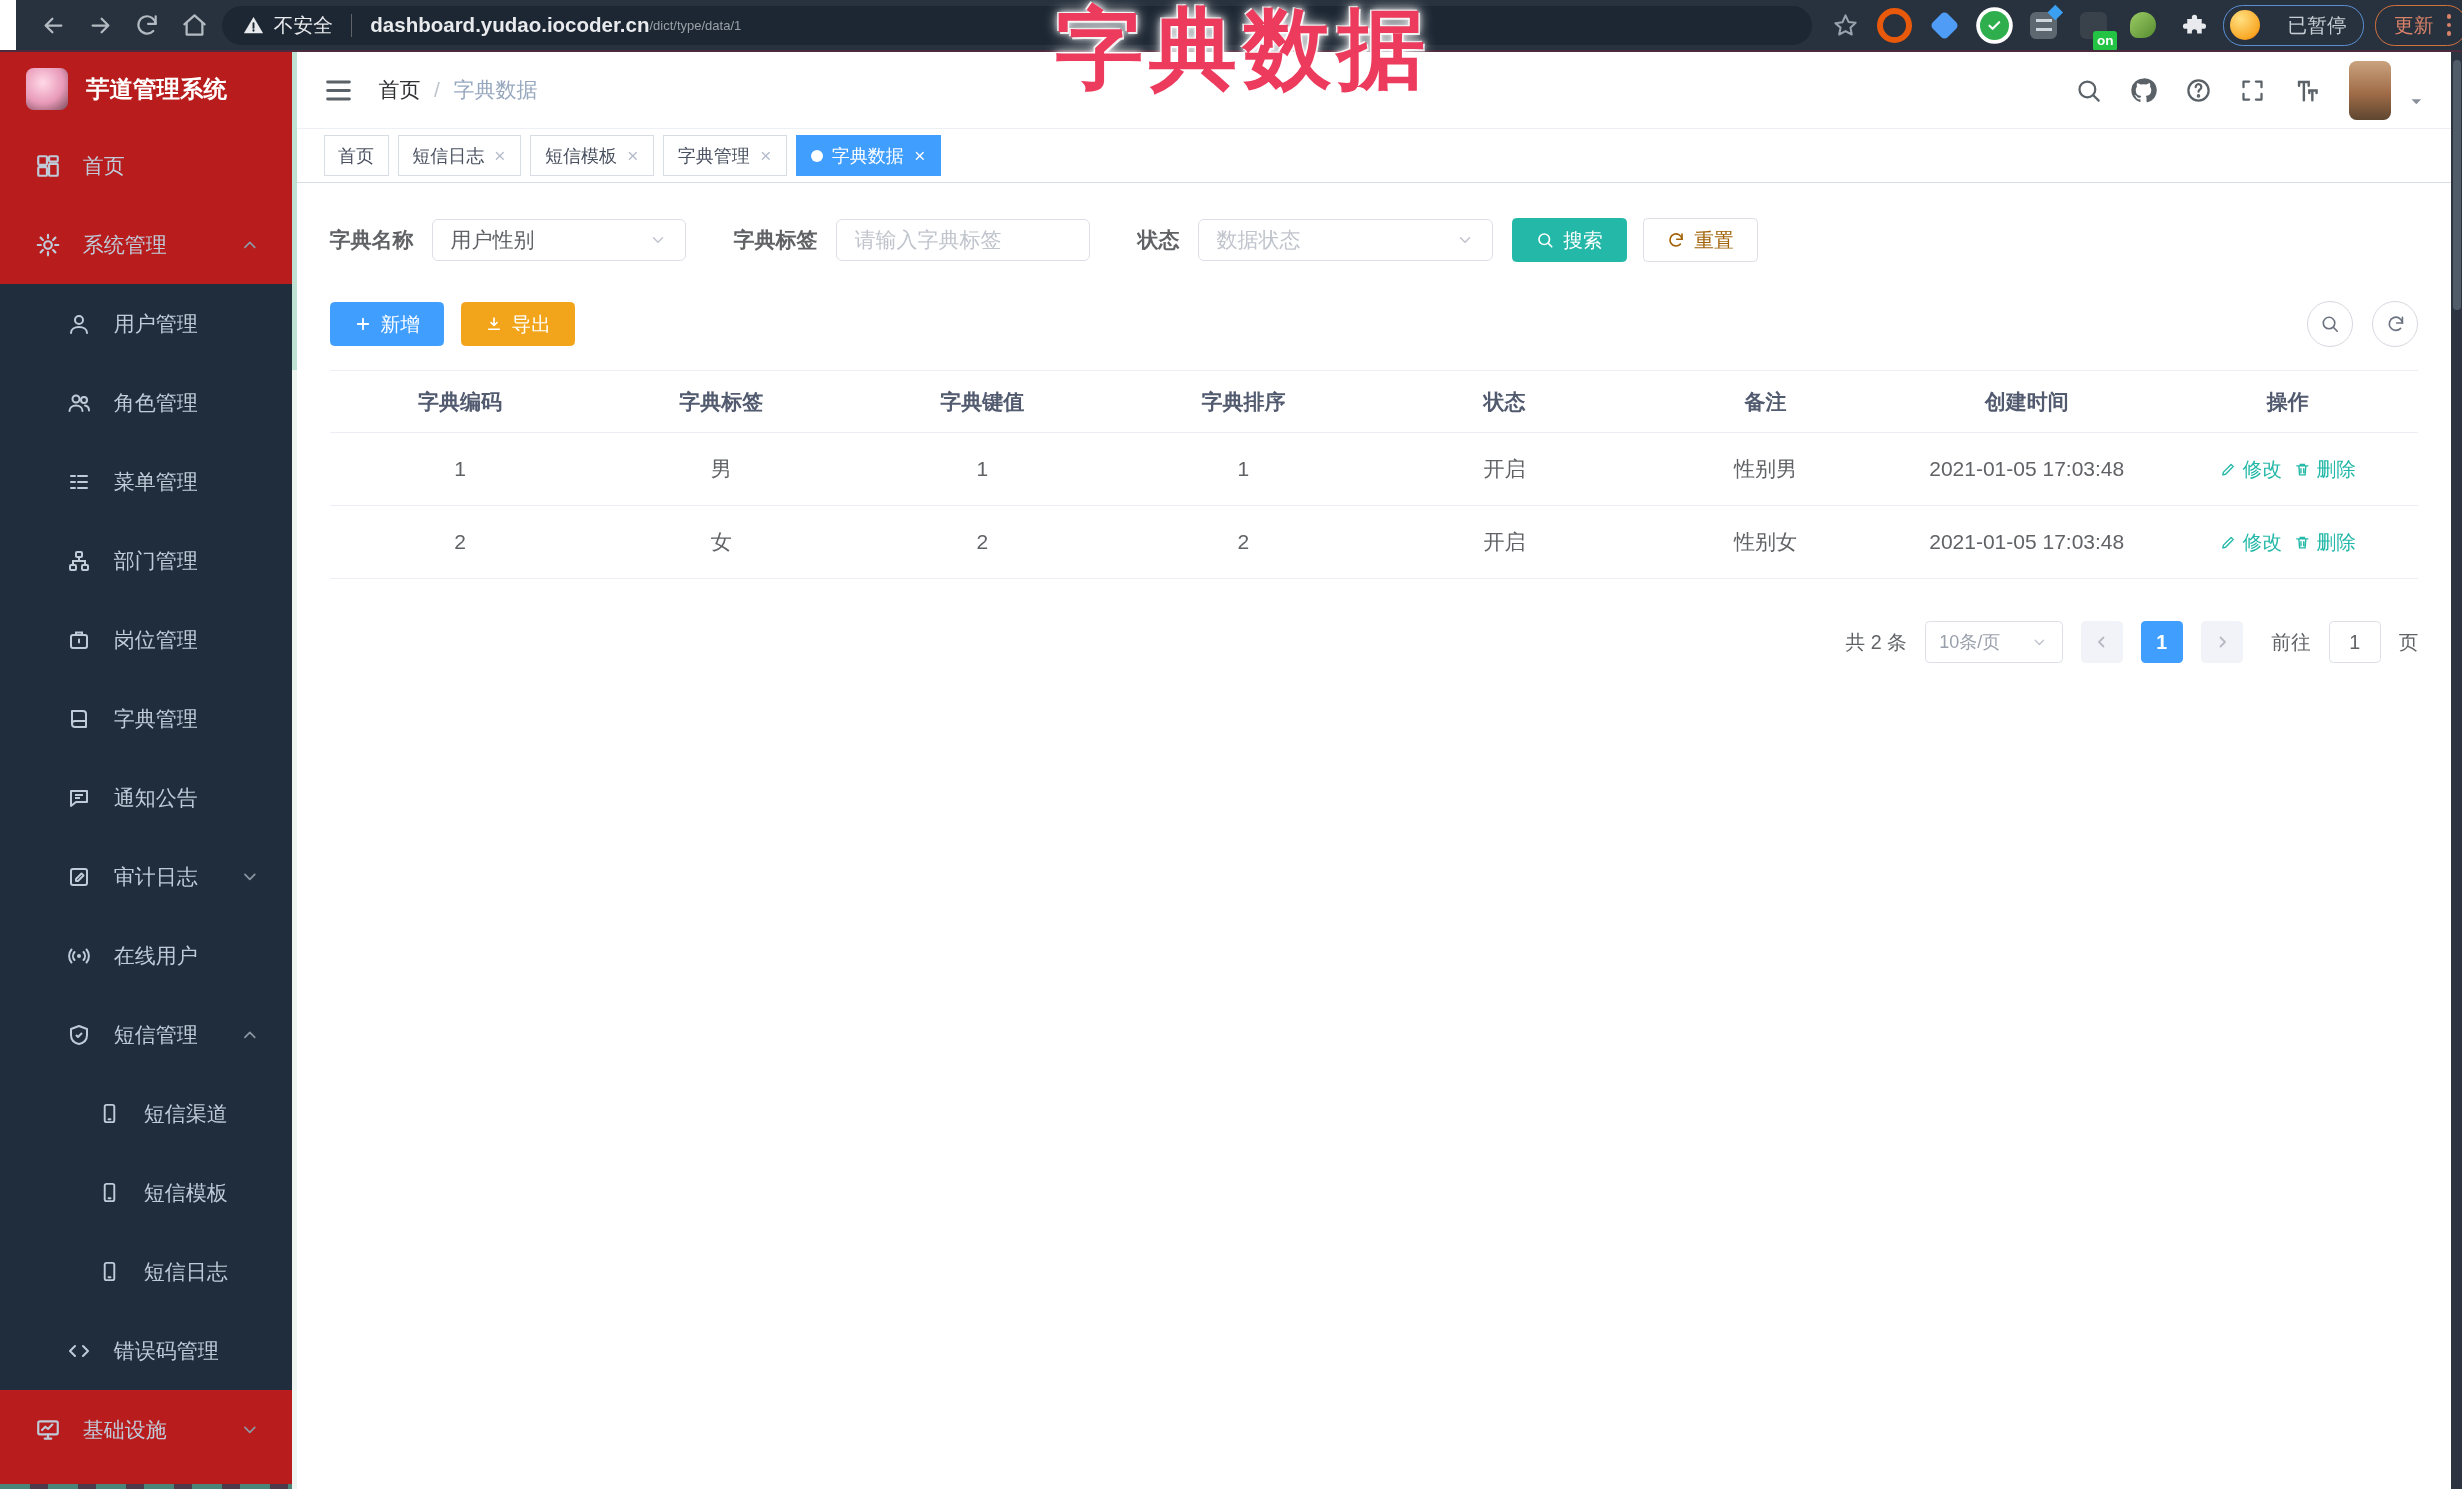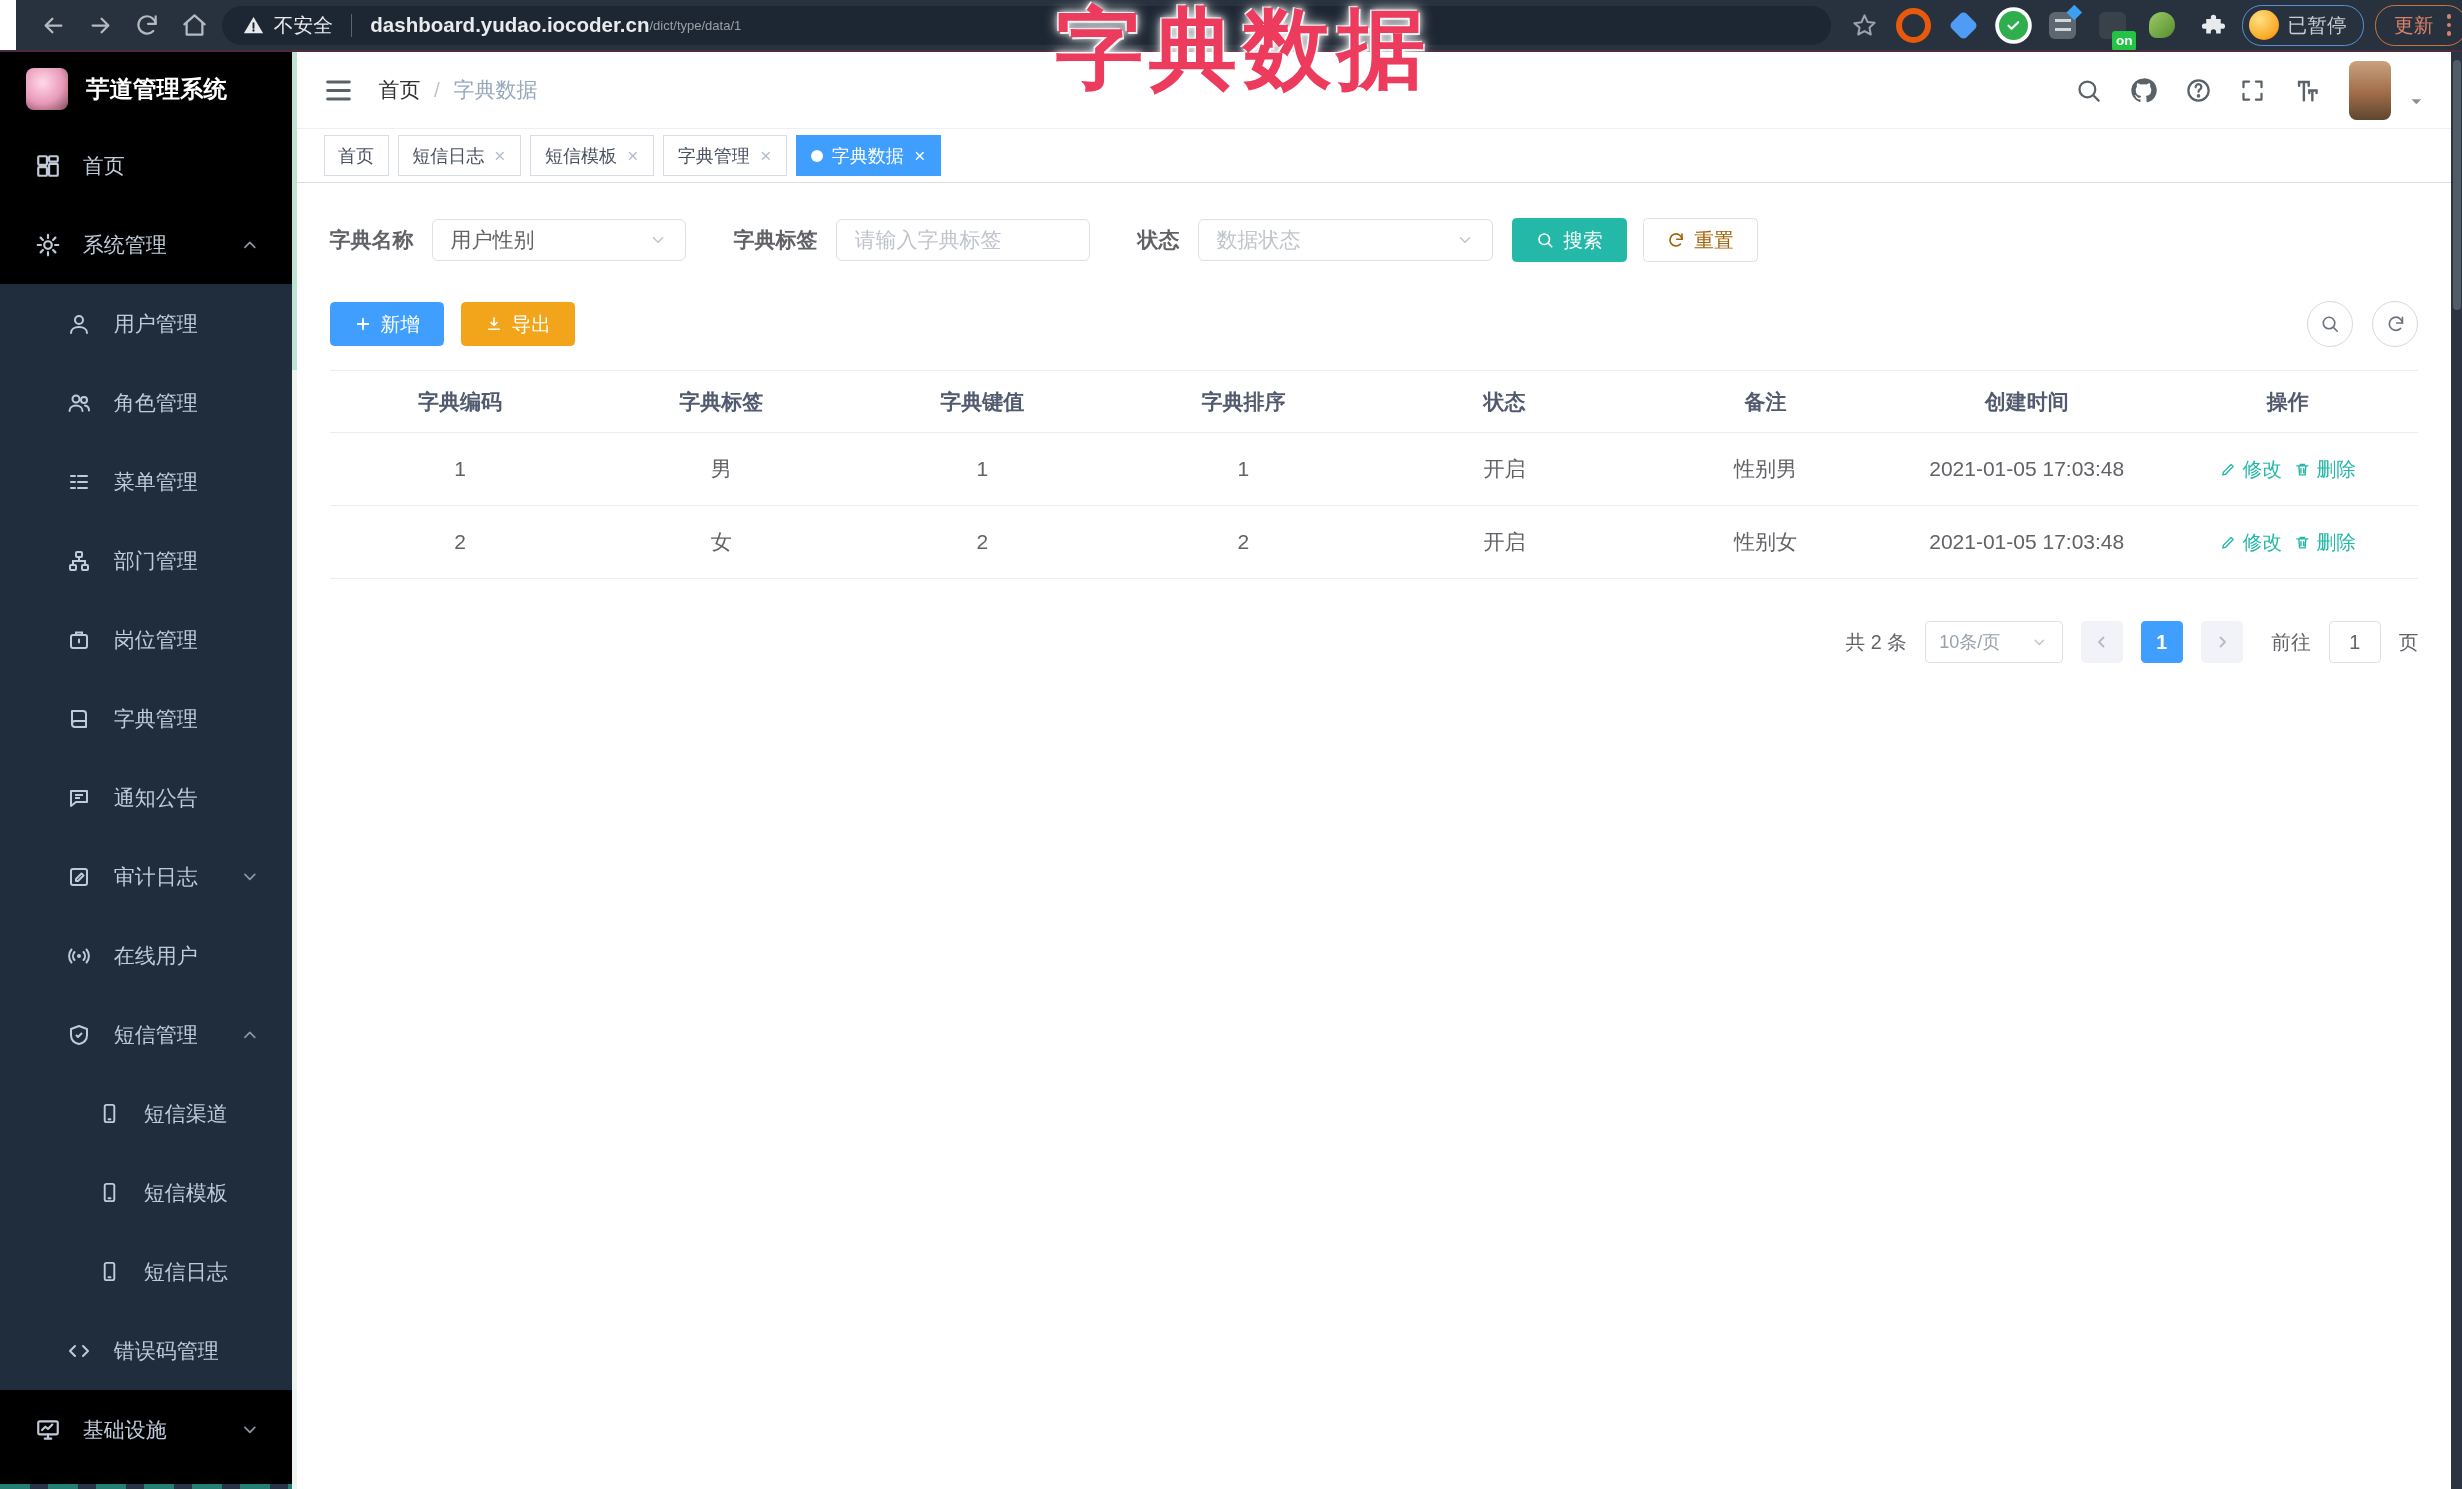--- a/index.html
+++ b/index.html
@@ -21,35 +21,35 @@
   .ext-gem{width:21px;height:21px;background:#4f9cf7;transform:rotate(45deg);border-radius:4.5px;}
   .ext-greencheck{width:29px;height:29px;border-radius:50%;background:#2fae4e;box-shadow:0 0 0 3.8px #fff;display:flex;align-items:center;justify-content:center;color:#fff;}
   .ext-switch{width:27px;height:27px;border-radius:6px;background:#5d6770;position:relative;}
   .ext-switch:before{content:"";position:absolute;left:5.3px;top:7.6px;width:16.7px;height:3px;background:#cfd6dc;}
   .ext-switch:after{content:"";position:absolute;left:5.3px;top:16.7px;width:16.7px;height:3px;background:#cfd6dc;}
   .ext-diamond{position:absolute;top:1.5px;right:3px;width:10.6px;height:10.6px;background:#3ba0f2;transform:rotate(45deg);}
   .ext-dark{width:27px;height:27px;border-radius:6px;background:#39414b;position:relative;}
   .on-badge{position:absolute;right:-4.5px;bottom:-6px;background:#23c343;color:#fff;font-size:13.6px;line-height:1;padding:3px 3.8px;border-radius:3px;font-weight:700;}
   .ext-leaf{width:26px;height:26px;border-radius:50% 50% 50% 7.6px;background:linear-gradient(135deg,#9ccc65,#558b2f);}
   .pill{height:39px;border-radius:19.7px;display:flex;align-items:center;flex:none;}
-  .pill-paused{border:1.5px solid #5b8fd4;padding:0 16.7px 0 6px;gap:9px;}
+  .pill-paused{border:1.5px solid #5b8fd4;padding:0 16.7px 0 6px;gap:28px;}
   .emoji-face{width:30px;height:30px;border-radius:50%;background:radial-gradient(circle at 35% 30%,#ffe082,#f9a825 70%,#e65100);}
   .paused-label{font-size:19.7px;color:#c7cdd4;white-space:nowrap;}
   .pill-update{border:1.5px solid #d1713c;padding:0 12px 0 18px;gap:10.6px;color:#d9826a;}
   .update-label{font-size:19.7px;white-space:nowrap;}
   .kebab{display:flex;flex-direction:column;gap:3.8px;padding:0 3px;}
   .kebab i{width:4.5px;height:4.5px;border-radius:50%;background:#d9826a;display:block;}
 
   
   .app{position:absolute;top:52px;left:0;right:0;bottom:0;display:flex;}
   .win-scroll{position:absolute;top:52px;right:0;width:10.6px;bottom:0;background:#2b3440;z-index:6;}
   .win-thumb{position:absolute;top:7.6px;left:1.5px;width:7.6px;height:250px;border-radius:3.8px;background:#515c69;}
 
   
-  .sidebar{width:292px;flex:none;background:#000000;position:relative;overflow:hidden;}
+  .sidebar{width:292px;flex:none;background:#b91c1c;position:relative;overflow:hidden;}
   .side-scroll{width:4.5px;flex:none;background:#eef4f0;}
   .side-scroll .thumb{width:4.5px;height:318px;background:#bfe3d2;}
   .logo-row{height:74px;display:flex;align-items:center;padding-left:26px;gap:18px;}
   .logo-img{width:42px;height:42px;border-radius:7.6px;background:radial-gradient(circle at 40% 35%,#ffd9e8,#e89ab8 55%,#7a4a5a);flex:none;}
   .logo-title{font-size:23.5px;font-weight:700;color:#fff;white-space:nowrap;}
   .m-item{height:79px;display:flex;align-items:center;color:#bfcbd9;font-size:21px;cursor:default;}
   .m-item .mi{width:30px;height:30px;margin-right:19.7px;flex:none;display:flex;align-items:center;justify-content:center;}
   .lv1{padding-left:33px;}
   .lv2{padding-left:64px;}
   .lv3{padding-left:94px;}

